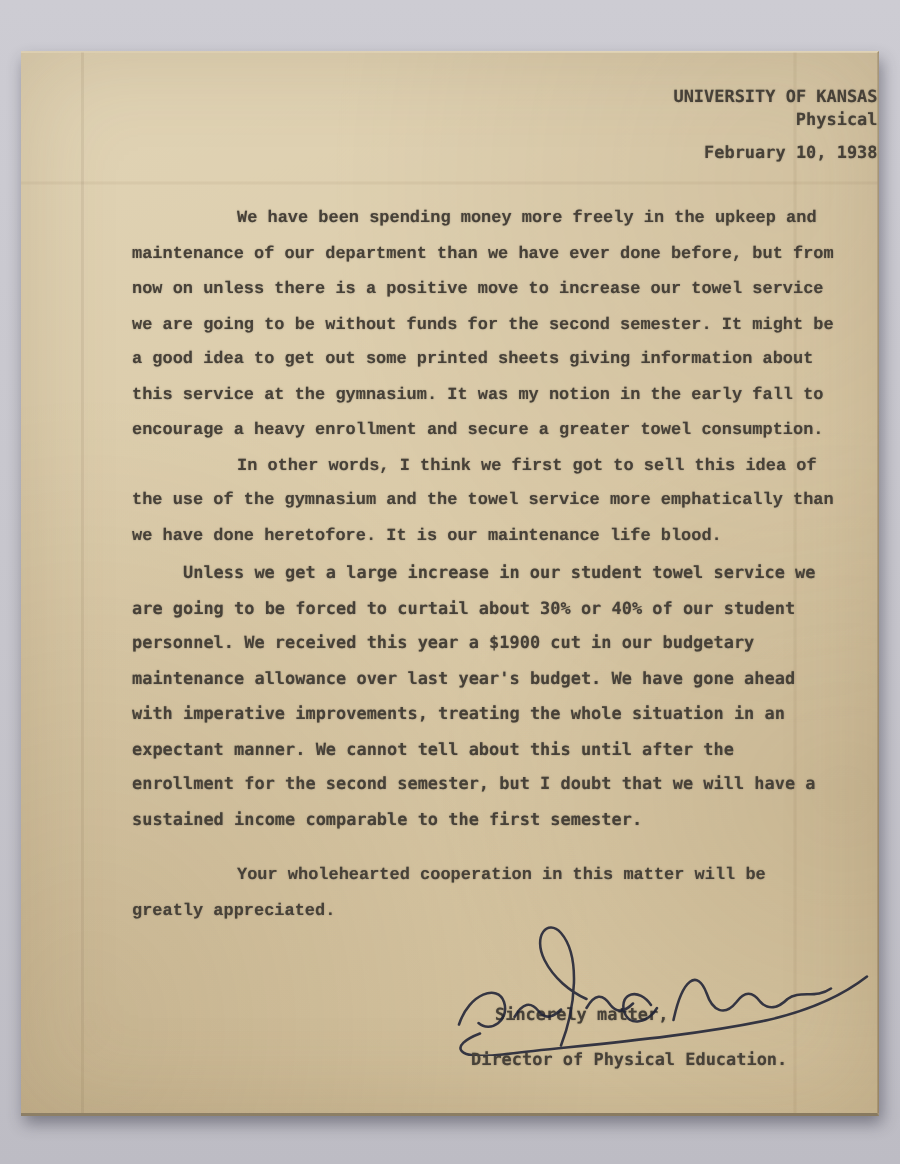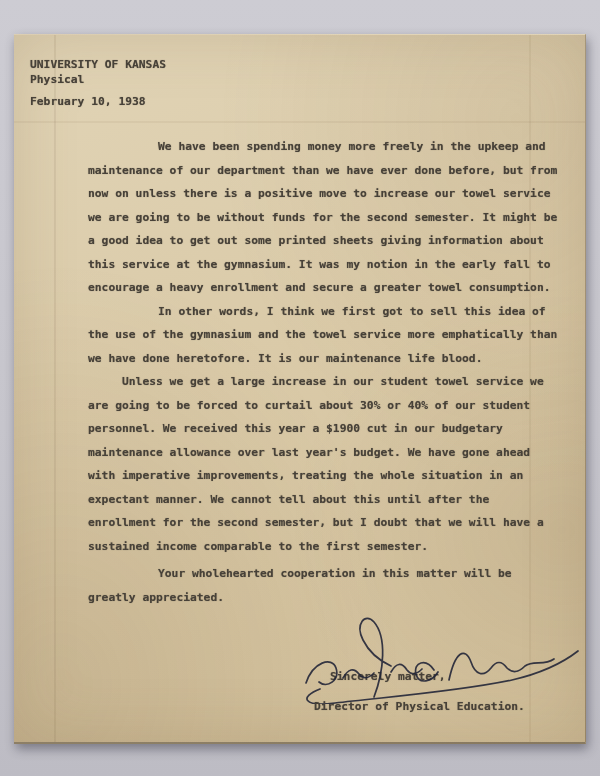--- a/index.html
+++ b/index.html
@@ -43,38 +43,38 @@
     color: #474138;
     font-weight: bold;
     font-size: 11.3px;
     text-shadow: 0 0 1px rgba(71,65,56,0.55);
   }
   .letterhead {
     position: absolute;
     top: 22px;
     left: 0;
     right: 0;
-    text-align: left;
+    text-align: right;
     padding-left: 16px;
     line-height: 15px;
   }
   .letterhead .date { margin-top: 7px; }
 
   .letter-body {
     position: absolute;
     left: 74px;
     top: 100px;
     width: 472px;
     line-height: 23.5px;
   }
   .salutation { margin: 0 0 17px 0; }
   .para { margin: 0; }
-  .indent-lg { text-indent: 70px; }
+  .indent-lg { text-indent: 70px; font-family: Liberation Mono, monospace; }
   .indent-sm { text-indent: 34px; }
-  .para-last { margin-top: 4px; }
+  .para-last { margin-top: 15px; }
 
   .closing {
     position: absolute;
     left: 316px;
     top: 630px;
     line-height: 23.5px;
   }
   .sig-title {
     position: absolute;
     left: 300px;

